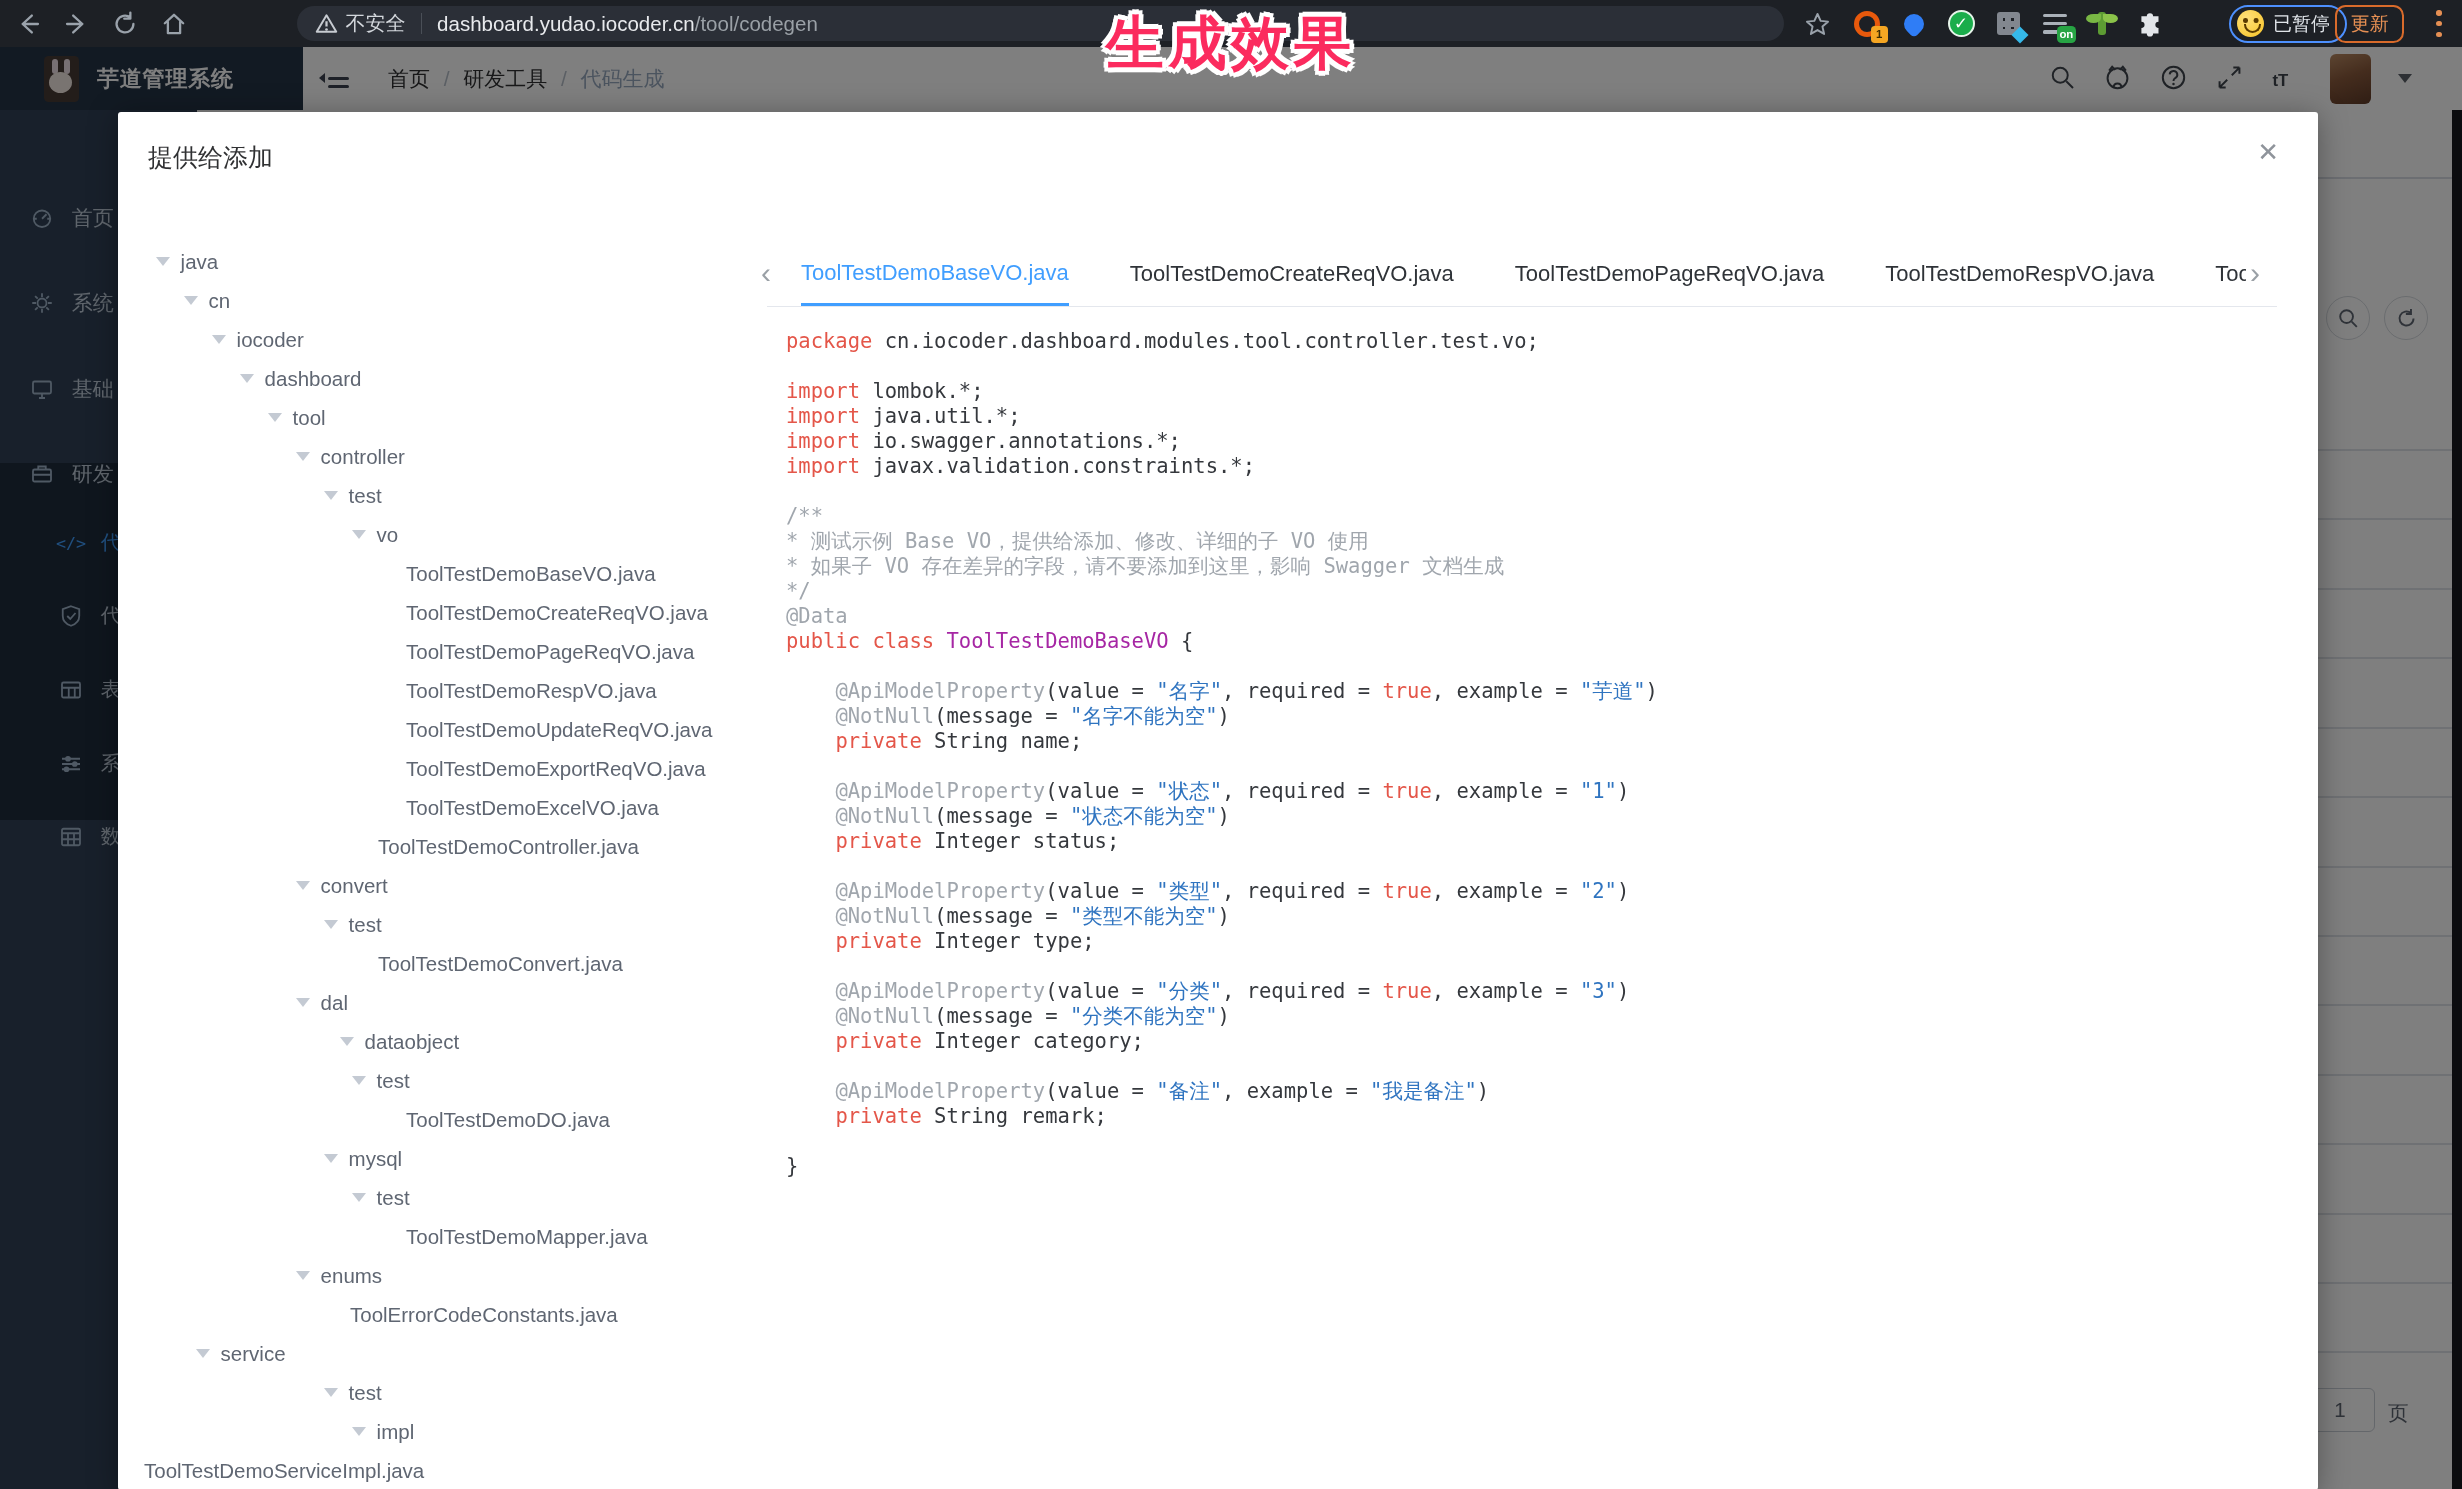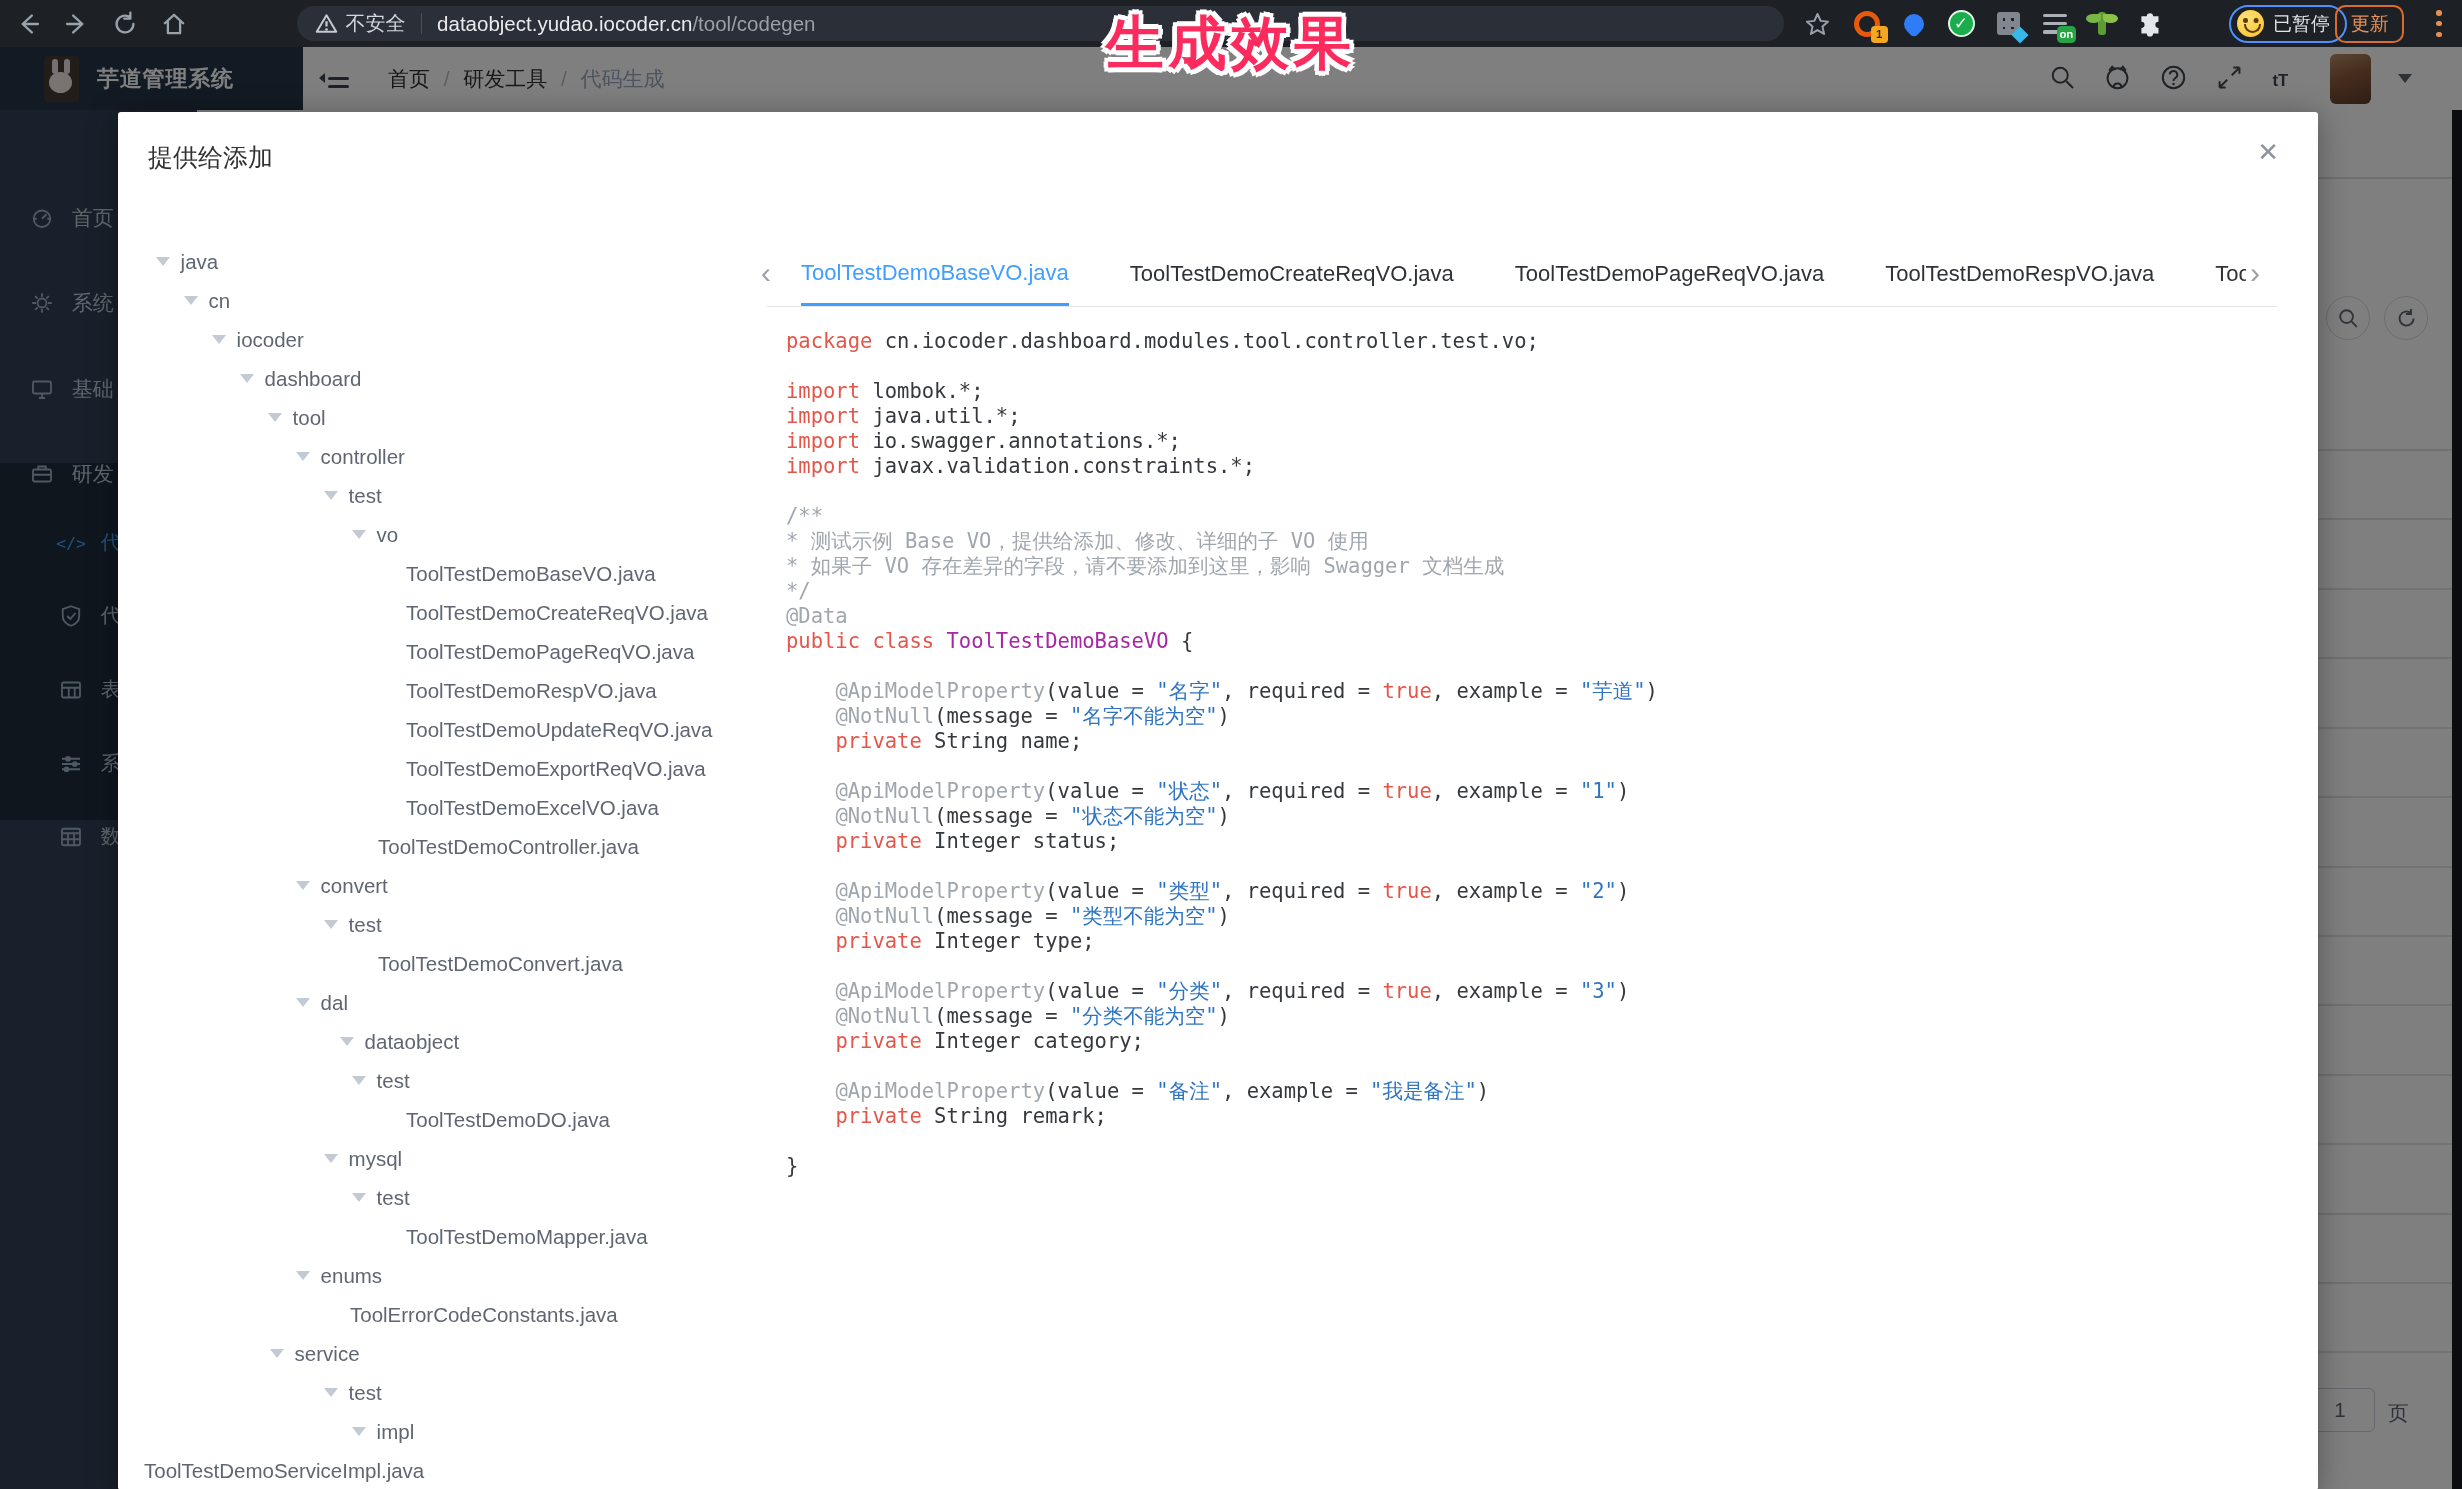--- a/index.html
+++ b/index.html
@@ -152,21 +152,21 @@
     <div class="addr-pill">
       <span class="addr-warn">
         <svg width="23" height="21" viewBox="0 0 30 28">
             <path d="M15 3 L28 25 H2 Z" fill="none" stroke="#c7cbd1" stroke-width="2.6" stroke-linejoin="round"></path>
             <line x1="15" y1="11" x2="15" y2="18" stroke="#c7cbd1" stroke-width="3"></line>
             <circle cx="15" cy="22" r="1.8" fill="#c7cbd1"></circle>
           </svg>
         <span class="addr-warn-label">不安全</span>
       </span>
       <span class="addr-div"></span>
-      <span class="addr-host">dataobject.yudao.iocoder.cn</span>
+      <span class="addr-host">dashboard.yudao.iocoder.cn</span>
         <span class="addr-path">/tool/codegen</span>
     </div>
 
     <div class="star-btn">
       <svg width="27" height="27" viewBox="0 0 36 36">
           <path d="M18 4 L22.2 13.2 L32 14.2 L24.6 20.8 L26.8 30.6 L18 25.4 L9.2 30.6 L11.4 20.8 L4 14.2 L13.8 13.2 Z" fill="none" stroke="#9aa2ab" stroke-width="2.6" stroke-linejoin="round"></path>
         </svg>
     </div>
 
     <div class="ext-row">
@@ -502,21 +502,21 @@
             <span class="tree-label">ToolTestDemoMapper.java</span>
           </div>
           <div class="tree-row" style="padding-left: 178px;">
             <span class="tree-caret"></span>
             <span class="tree-label">enums</span>
           </div>
           <div class="tree-row" style="padding-left: 206px;">
             <span class="tree-spacer"></span>
             <span class="tree-label">ToolErrorCodeConstants.java</span>
           </div>
-          <div class="tree-row" style="padding-left: 104px; margin-left: 48px;">
+          <div class="tree-row" style="padding-left: 78px;">
             <span class="tree-caret"></span>
             <span class="tree-label">service</span>
           </div>
           <div class="tree-row" style="padding-left: 206px;">
             <span class="tree-caret"></span>
             <span class="tree-label">test</span>
           </div>
           <div class="tree-row" style="padding-left: 234px;">
             <span class="tree-caret"></span>
             <span class="tree-label">impl</span>

